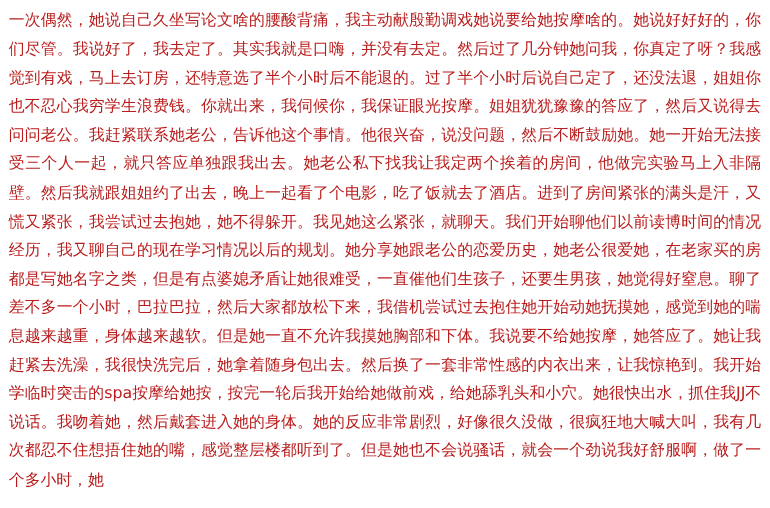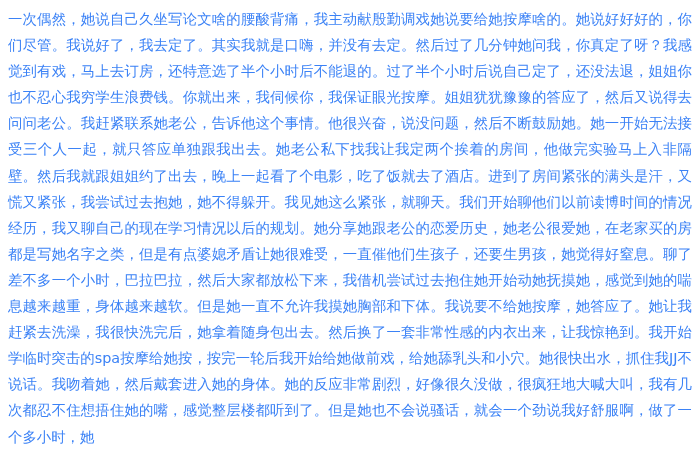--- a/index.html
+++ b/index.html
@@ -16,21 +16,21 @@
     box-sizing: border-box;
   }
   .text-body {
     position: absolute;
     left: 8px;
     top: 6px;
     width: 684px;
     font-family: "DejaVu Sans", "Liberation Sans", sans-serif;
     font-size: 14.4px;
     line-height: 26.1px;
-    color: #3b82f6;
+    color: #b91c1c;
     text-align: justify;
     text-justify: inter-character;
     letter-spacing: 0px;
     white-space: pre-wrap;
     word-break: break-all;
   }
   .watermark {
     position: absolute;
     left: 82px;
     top: 44px;

